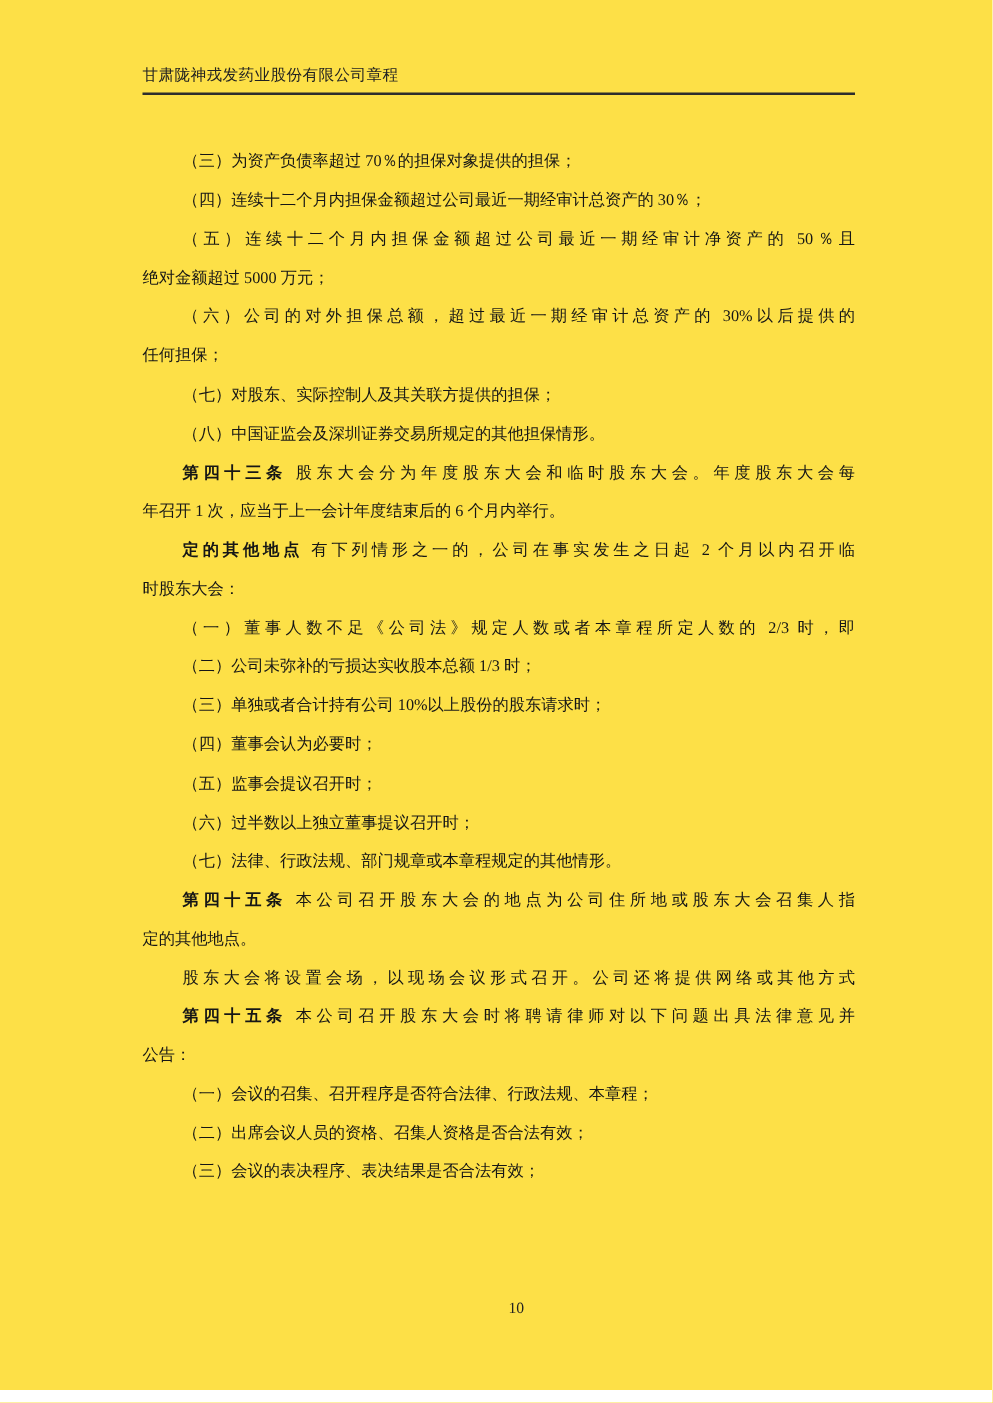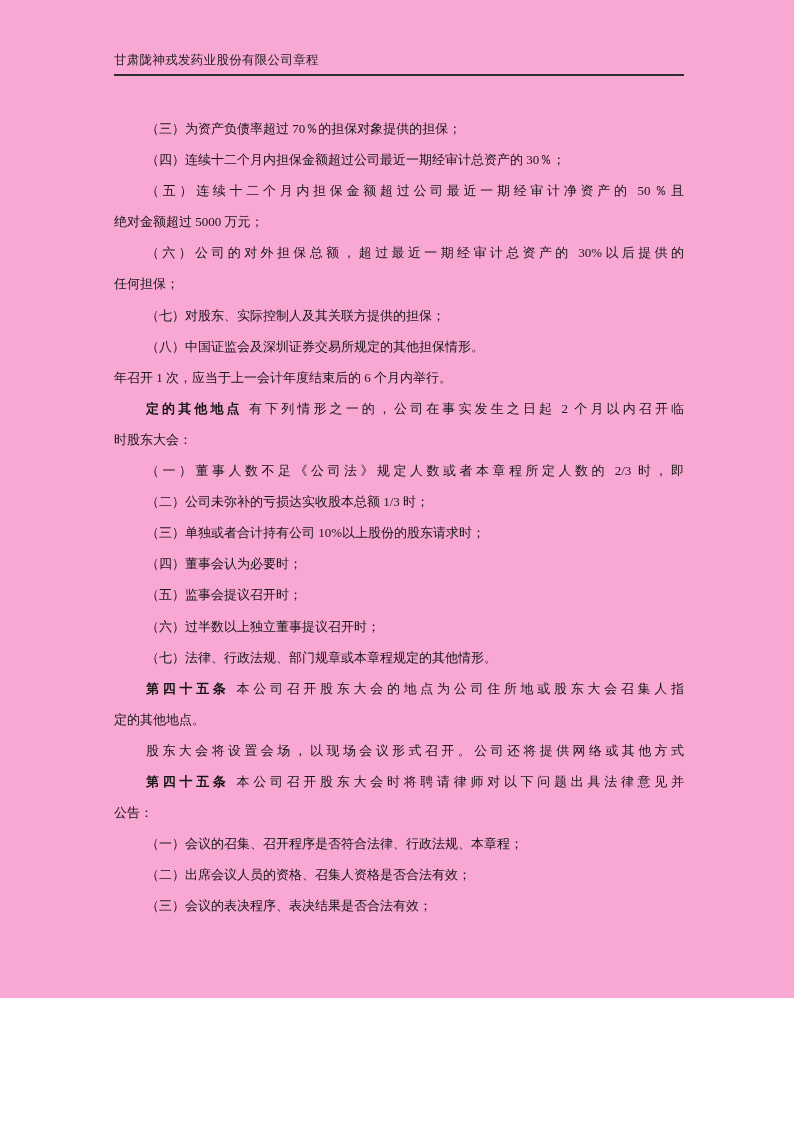--- a/index.html
+++ b/index.html
@@ -4,22 +4,22 @@
 <title>Document Page</title>
 <style>
   html, body {
     margin: 0;
     padding: 0;
     background: #ffffff;
   }
   .page {
     position: relative;
     width: 794px;
-    height: 998px;
-    background: #f9a8d4;
+    height: 1112px;
+    background: #fde047;
     overflow: hidden;
     font-family: "Liberation Serif", "DejaVu Serif", serif;
     color: #161616;
   }
   .header {
     position: absolute;
     left: 114px;
     top: 52px;
     width: 570px;
     font-size: 12.5px;
@@ -69,20 +69,21 @@
 
   <div class="bodytext">
     <div class="ln ind">（三）为资产负债率超过 70％的担保对象提供的担保；</div>
     <div class="ln ind">（四）连续十二个月内担保金额超过公司最近一期经审计总资产的 30％；</div>
     <div class="ln ind jf">（五）连续十二个月内担保金额超过公司最近一期经审计净资产的 50％且</div>
     <div class="ln">绝对金额超过 5000 万元；</div>
     <div class="ln ind jf">（六）公司的对外担保总额，超过最近一期经审计总资产的 30%以后提供的</div>
     <div class="ln">任何担保；</div>
     <div class="ln ind">（七）对股东、实际控制人及其关联方提供的担保；</div>
     <div class="ln ind">（八）中国证监会及深圳证券交易所规定的其他担保情形。</div>
+    <div class="ln ind jf"><span class="art">第四十三条</span><span> 股东大会分为年度股东大会和临时股东大会。年度股东大会每</span></div>
     <div class="ln">年召开 1 次，应当于上一会计年度结束后的 6 个月内举行。</div>
     <div class="ln ind jf"><span class="art">定的其他地点</span><span> 有下列情形之一的，公司在事实发生之日起 2 个月以内召开临</span></div>
     <div class="ln">时股东大会：</div>
     <div class="ln ind jf">（一）董事人数不足《公司法》规定人数或者本章程所定人数的 2/3 时，即</div>
     <div class="ln ind">（二）公司未弥补的亏损达实收股本总额 1/3 时；</div>
     <div class="ln ind">（三）单独或者合计持有公司 10%以上股份的股东请求时；</div>
     <div class="ln ind">（四）董事会认为必要时；</div>
     <div class="ln ind">（五）监事会提议召开时；</div>
     <div class="ln ind">（六）过半数以上独立董事提议召开时；</div>
     <div class="ln ind">（七）法律、行政法规、部门规章或本章程规定的其他情形。</div>

